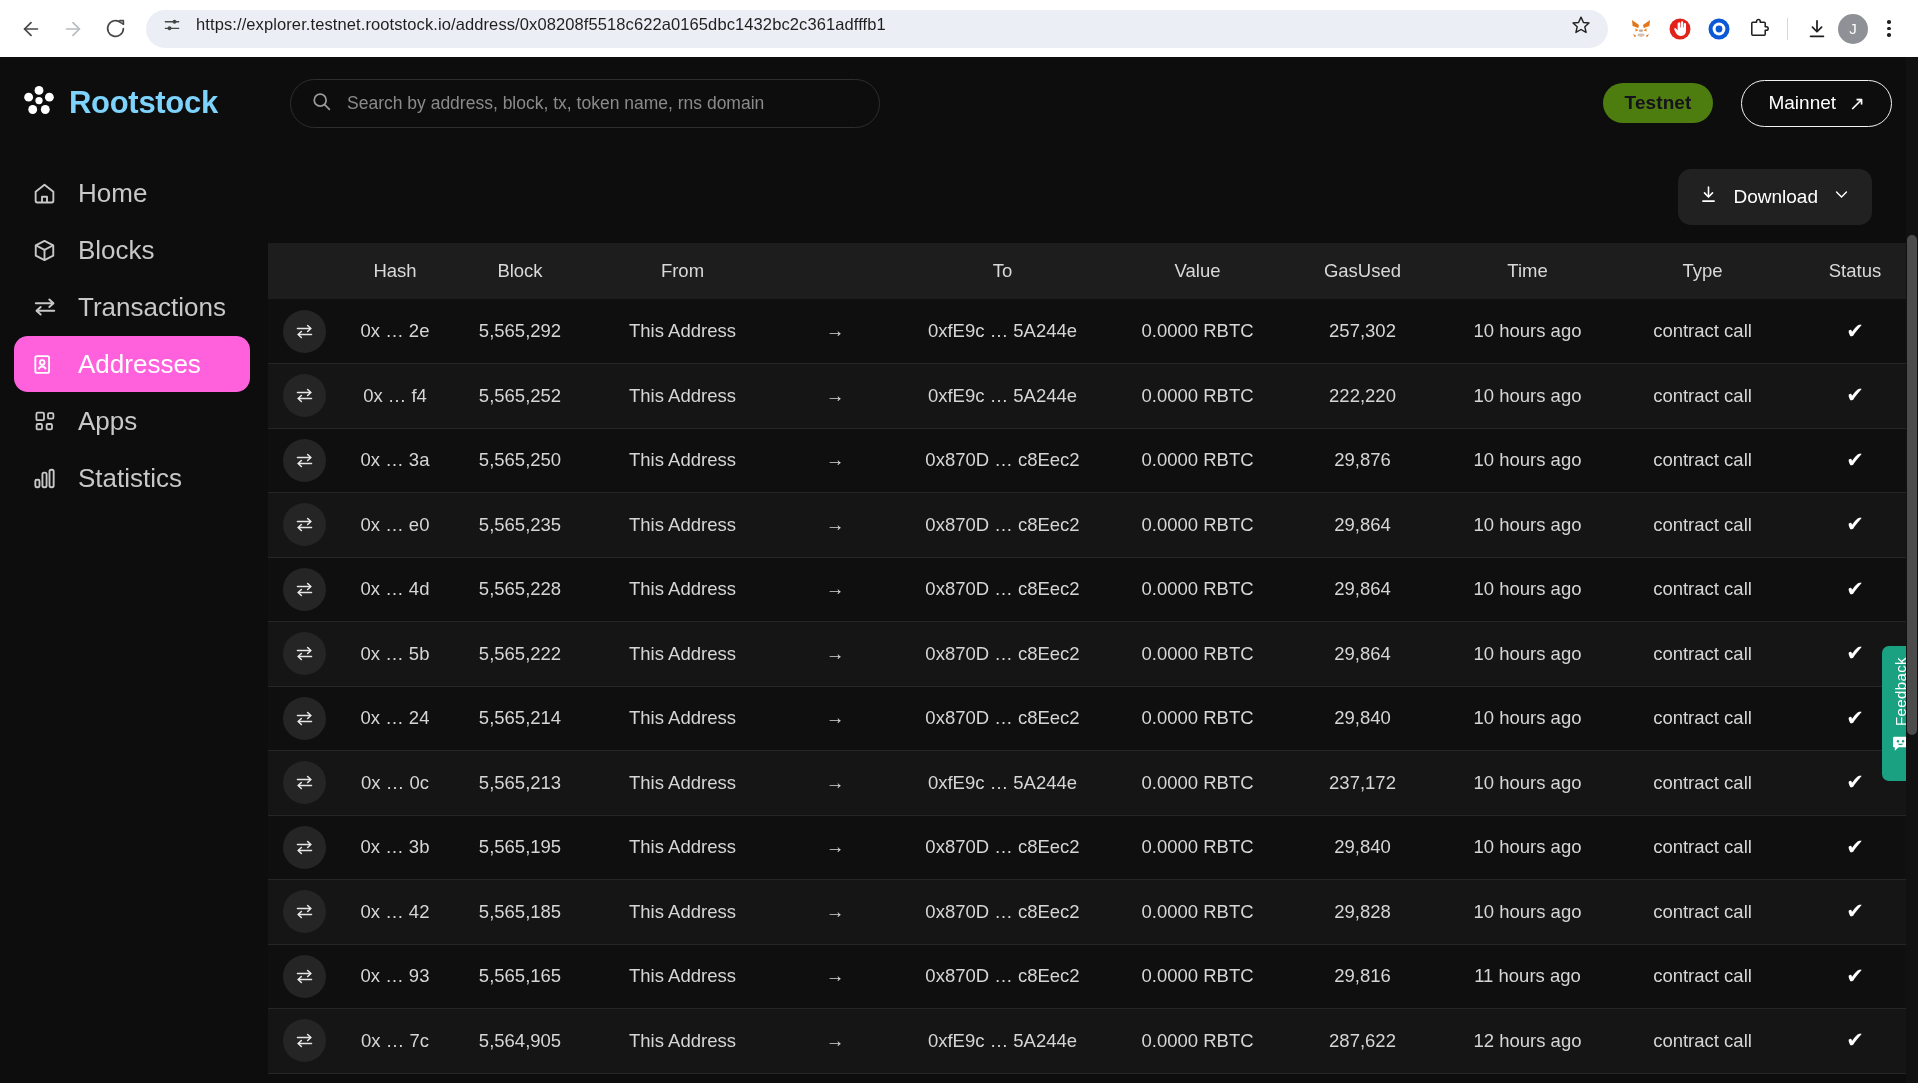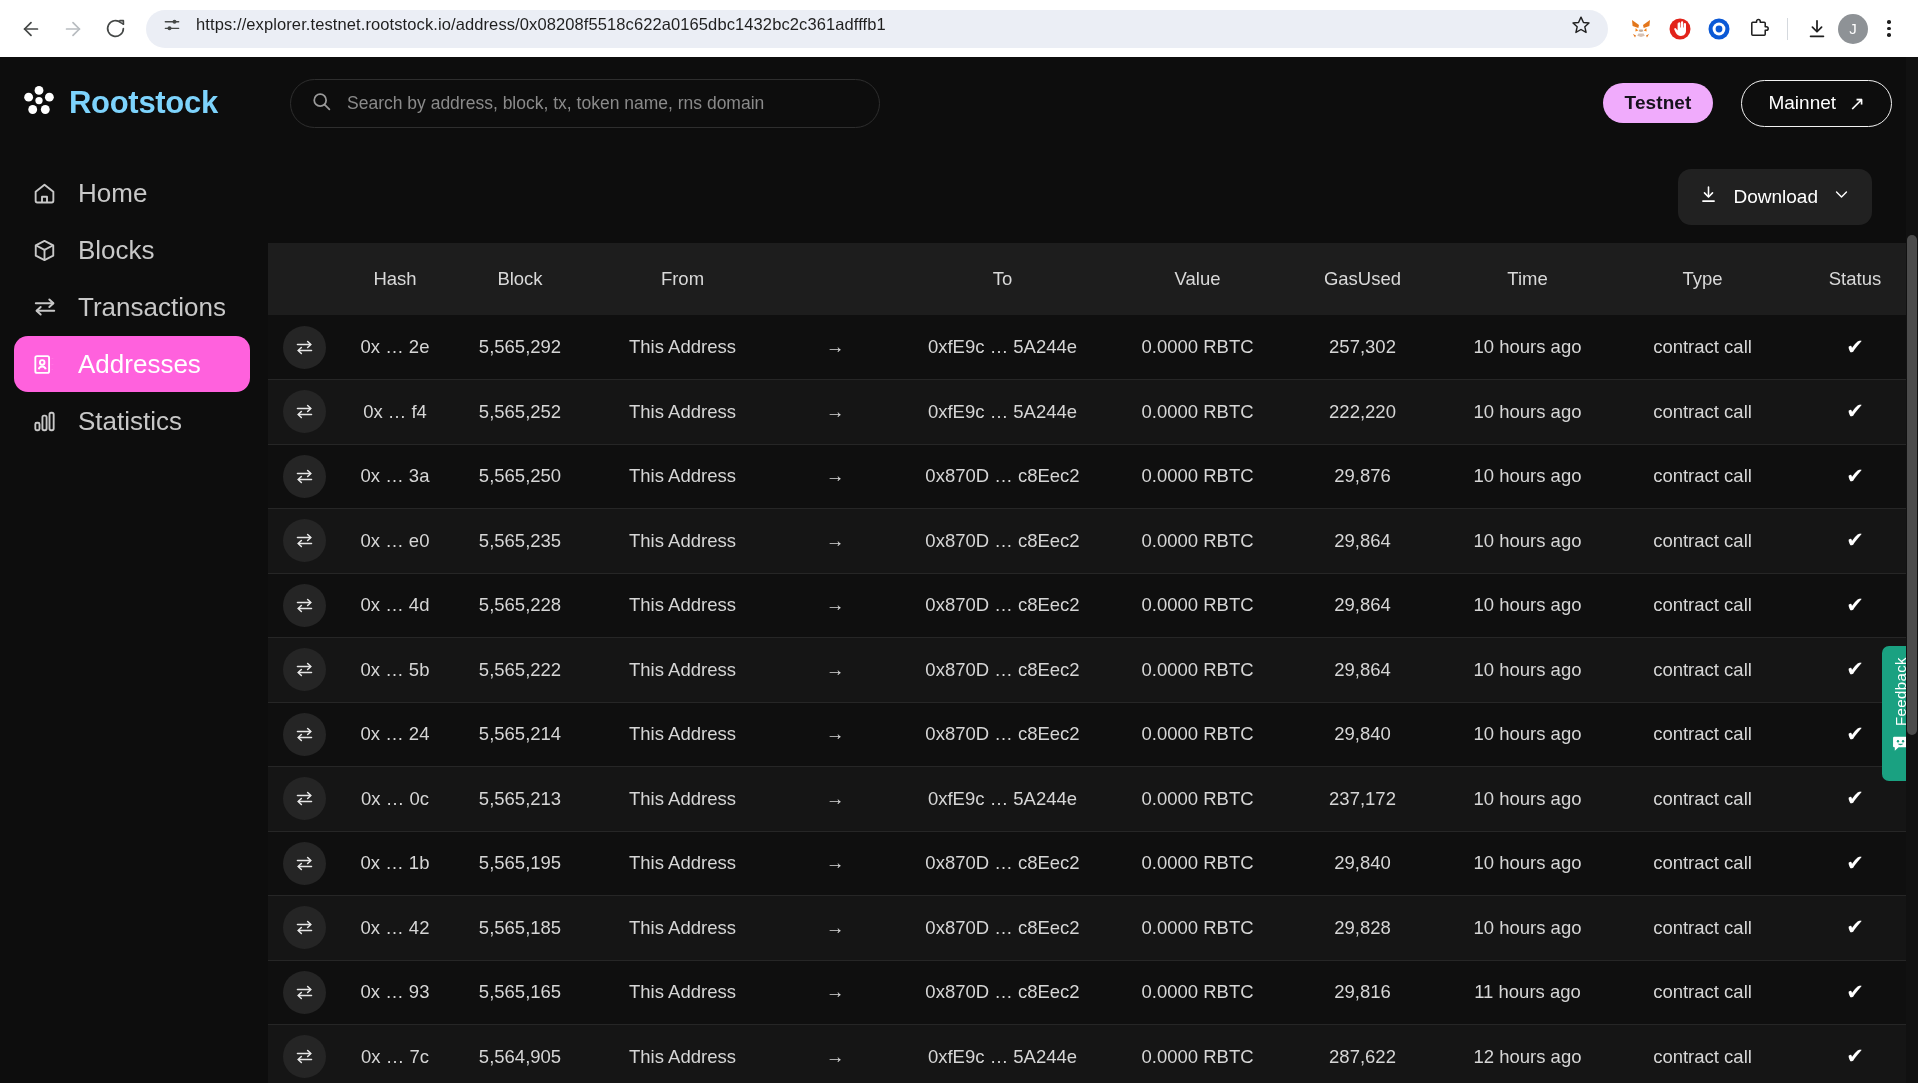--- a/index.html
+++ b/index.html
@@ -143,21 +143,21 @@
     font-family: "Liberation Sans", sans-serif;
   }
   .search-wrap input::placeholder { color: #8a8a8a; }
   .header-right {
     margin-left: auto;
     display: flex;
     align-items: center;
     gap: 28px;
   }
   .net-pill {
-    background: #f0abfc;
+    background: #4d7c0f;
     color: #16121c;
     font-size: 19px;
     font-weight: 600;
     padding: 9px 22px;
     border-radius: 20px;
     letter-spacing: 0.1px;
   }
   .net-outline {
     border: 1.6px solid #f2f2f2;
     color: #fff;
@@ -224,21 +224,21 @@
     gap: 15px;
   }
 
   
   .tbl { width: 100%; border-collapse: collapse; table-layout: fixed; }
   .tbl thead th {
     background: #1d1d1d;
     color: #d9d9d9;
     font-size: 18.5px;
     font-weight: 400;
-    height: 72px;
+    height: 56px;
     text-align: center;
     padding: 0 6px;
   }
   .tbl thead th:first-child { border-radius: 0; }
   .tbl tbody td {
     height: 64.5px;
     color: #d6d6d6;
     font-size: 18.5px;
     text-align: center;
     border-bottom: 1px solid #262626;
@@ -487,20 +487,31 @@
               <path d="M6.4 16.6c.5-1.8 1.9-2.7 3.4-2.7s2.9.9 3.4 2.7"></path>
               <line x1="19.6" y1="6.6" x2="19.6" y2="6.7"></line>
               <line x1="19.6" y1="11.9" x2="19.6" y2="12"></line>
               <line x1="19.6" y1="17.2" x2="19.6" y2="17.3"></line>
             </svg>
         </span>
         <span>Addresses</span>
       </div>
 
 
+      <div class="nav-item">
+        <span class="nav-ico">
+          <svg width="24" height="24" viewBox="0 0 24 24" fill="none" stroke="currentColor" stroke-width="1.8" stroke-linejoin="round">
+              <rect x="3.4" y="3.6" width="7.6" height="7.6" rx="1.3"></rect>
+              <rect x="15" y="4.2" width="5.4" height="5.4" rx="1.2"></rect>
+              <rect x="3.6" y="15" width="5.4" height="5.4" rx="1.2"></rect>
+              <rect x="13.6" y="15" width="5.4" height="5.4" rx="1.2"></rect>
+            </svg>
+        </span>
+        <span>Apps</span>
+      </div>
 
       <div class="nav-item">
         <span class="nav-ico">
           <svg width="25" height="25" viewBox="0 0 24 24" fill="none" stroke="currentColor" stroke-width="1.8" stroke-linejoin="round">
               <rect x="3.2" y="13.2" width="4" height="7.2" rx="1.4"></rect>
               <rect x="10" y="6.4" width="4" height="14" rx="1.6"></rect>
               <rect x="16.8" y="3.6" width="4" height="16.8" rx="1.6"></rect>
             </svg>
         </span>
         <span>Statistics</span>
@@ -718,21 +729,21 @@
             </tr>
             <tr>
               <td><span class="tx-badge">
                   <svg width="21" height="21" viewBox="0 0 24 24" fill="none" stroke="currentColor" stroke-width="1.8" stroke-linecap="round" stroke-linejoin="round">
                     <path d="M4 8.6h15"></path>
                     <polyline points="15.6 5.2 19.2 8.6 15.6 12"></polyline>
                     <path d="M20 15.4H5"></path>
                     <polyline points="8.4 12 4.8 15.4 8.4 18.8"></polyline>
                   </svg>
                 </span></td>
-              <td>0x … 1b</td>
+              <td>0x … 3b</td>
               <td>5,565,195</td>
               <td>This Address</td>
               <td class="arrow-cell">→</td>
               <td>0x870D … c8Eec2</td>
               <td>0.0000 RBTC</td>
               <td>29,840</td>
               <td>10 hours ago</td>
               <td>contract call</td>
               <td><span class="check">✔</span></td>
             </tr>

